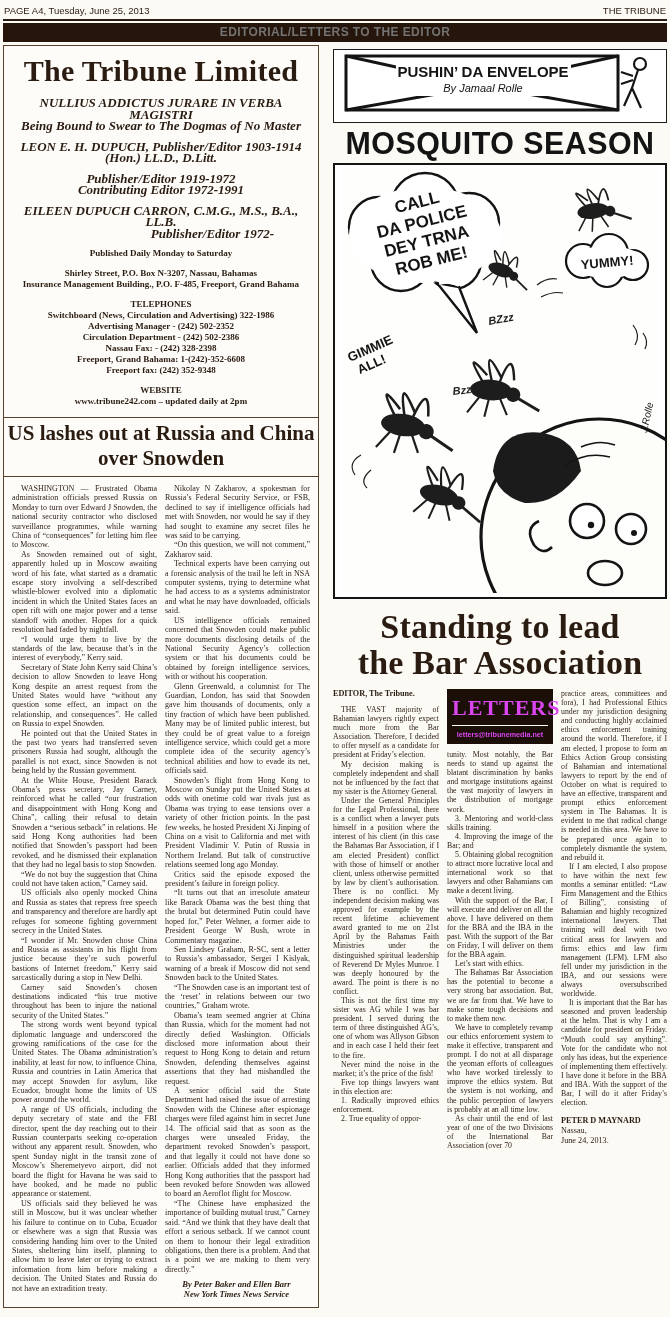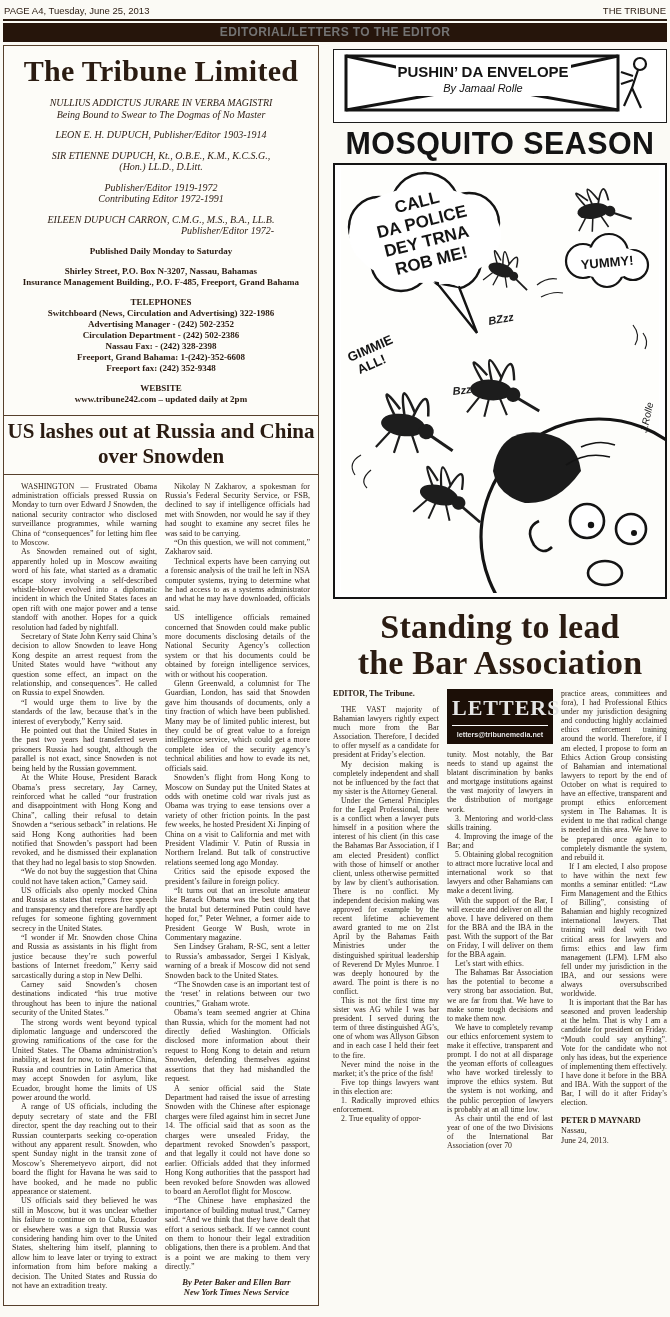--- a/index.html
+++ b/index.html
@@ -15,21 +15,21 @@
            font-weight:bold; font-size:12px; text-align:center; padding:2px 0 3px; margin-top:2px;
            letter-spacing:.4px; }
 
   .content{ display:flex; gap:6px; margin-top:3px; }
   .left-col{ width:316px; border:1px solid #57402c; background:#fdfcf8; }
   .right-col{ flex:1; min-width:0;margin-left:8px; }
 
   
   .masthead{ text-align:center; padding:8px 10px 10px; }
   .mh-title{ font-size:30px; font-weight:bold; letter-spacing:.3px; }
-  .mh-it{ font-style:italic; font-weight:normal; font-size:10px; line-height:11.5px; }
+  .mh-it{ font-style:italic; font-weight:bold; font-size:13px; line-height:11.5px; }
   .gap{ margin-top:9px; }
   .mh-right{ text-align:right; padding-right:34px; }
   .mh-rm{ font-weight:bold; font-size:9px; line-height:11px; }
 
   
   .article-head{ border-top:1px solid #57402c; border-bottom:1px solid #57402c;
            font-size:21px; font-weight:bold; text-align:center; padding:3px 2px 5px; }
   .article-body{ display:flex; gap:8px; padding:7px 8px 8px; }
   .acol{ flex:1; min-width:0; }
   .acol p{ font-size:8px; line-height:9.4px; text-align:justify; text-indent:9px; }
@@ -44,21 +44,21 @@
   .cartoon-box{ border:2.5px solid #141414; background:#fff; margin-top:2px; }
 
   
   .bar-headline{ font-size:34px; font-weight:bold; text-align:center; line-height:36px;
            margin:10px 0 8px; letter-spacing:.2px; }
   .cols3{ display:flex; gap:8px;justify-content:flex-end; }
   .lcol{ flex:1; min-width:0; }
   .lcol p{ font-size:7.8px; line-height:9.1px; text-align:justify; text-indent:8px; }
   .cont p:first-child{ text-indent:0; }
   .salutation{ font-weight:bold; font-size:8.2px; margin-bottom:7px; }
-  .letters-box{ background:#1c0f07; color:#e5e5e5; text-align:center; padding:6px 5px 5px; margin-bottom:6px; }
+  .letters-box{ background:#1c0f07; color:#d946ef; text-align:center; padding:6px 5px 5px; margin-bottom:6px; }
   .letters-box .lt{ font-size:22px; font-weight:bold; letter-spacing:1px;
            border-bottom:1.5px solid #fff; padding-bottom:4px; }
   .letters-box .le{ font-size:7.2px; font-family:"Liberation Sans", sans-serif; font-weight:bold;
            margin-top:4px; }
   .signature{ margin-top:9px; font-size:8.2px; line-height:10px; }
   .signature div:first-child{ font-weight:bold; }
 
   
   .bottom{ display:flex; gap:8px; margin-top:16px; }
   .kudos{ width:338px; }
@@ -81,21 +81,20 @@
   <div class="section-banner">EDITORIAL/LETTERS TO THE EDITOR</div>
 
   <div class="content">
 
     <div class="left-col">
       <div class="masthead">
         <div class="mh-title">The Tribune Limited</div>
         <div class="mh-it gap">NULLIUS ADDICTUS JURARE IN VERBA MAGISTRI</div>
         <div class="mh-it">Being Bound to Swear to The Dogmas of No Master</div>
         <div class="mh-it gap">LEON E. H. DUPUCH, Publisher/Editor 1903-1914</div>
-        <div class="mh-it gap">SIR ETIENNE DUPUCH, Kt., O.B.E., K.M., K.C.S.G.,</div>
         <div class="mh-it">(Hon.) LL.D., D.Litt.</div>
         <div class="mh-it gap">Publisher/Editor 1919-1972</div>
         <div class="mh-it">Contributing Editor 1972-1991</div>
         <div class="mh-it gap">EILEEN DUPUCH CARRON, C.M.G., M.S., B.A., LL.B.</div>
         <div class="mh-it mh-right">Publisher/Editor 1972-</div>
         <div class="mh-rm gap">Published Daily Monday to Saturday</div>
         <div class="mh-rm gap">Shirley Street, P.O. Box N-3207, Nassau, Bahamas</div>
         <div class="mh-rm">Insurance Management Building., P.O. F-485, Freeport, Grand Bahama</div>
         <div class="mh-rm gap">TELEPHONES</div>
         <div class="mh-rm">
@@ -109,22 +108,22 @@
         <div class="mh-rm gap">WEBSITE</div>
         <div class="mh-rm">www.tribune242.com – updated daily at 2pm</div>
       </div>
 
       <div class="article">
         <div class="article-head">US lashes out at Russia and China over Snowden</div>
         <div class="article-body">
           <div class="acol">
               <p>WASHINGTON — Frustrated Obama administration officials pressed Russia on Monday to turn over Edward J Snowden, the national security contractor who disclosed surveillance programmes, while warning China of “consequences” for letting him flee to Moscow.</p>
               <p>As Snowden remained out of sight, apparently holed up in Moscow awaiting word of his fate, what started as a dramatic escape story involving a self-described whistle-blower evolved into a diplomatic incident in which the United States faces an open rift with one major power and a tense standoff with another. Hopes for a quick resolution had faded by nightfall.</p>
+              <p>“I would urge them to live by the standards of the law, because that’s in the interest of everybody,” Kerry said.</p>
               <p>Secretary of State John Kerry said China’s decision to allow Snowden to leave Hong Kong despite an arrest request from the United States would have “without any question some effect, an impact on the relationship, and consequences”. He called on Russia to expel Snowden.</p>
-              <p>“I would urge them to live by the standards of the law, because that’s in the interest of everybody,” Kerry said.</p>
               <p>He pointed out that the United States in the past two years had transferred seven prisoners Russia had sought, although the parallel is not exact, since Snowden is not being held by the Russian government.</p>
               <p>At the White House, President Barack Obama’s press secretary, Jay Carney, reinforced what he called “our frustration and disappointment with Hong Kong and China”, calling their refusal to detain Snowden a “serious setback” in relations. He said Hong Kong authorities had been notified that Snowden’s passport had been revoked, and he dismissed their explanation that they had no legal basis to stop Snowden.</p>
               <p>“We do not buy the suggestion that China could not have taken action,” Carney said.</p>
               <p>US officials also openly mocked China and Russia as states that repress free speech and transparency and therefore are hardly apt refuges for someone fighting government secrecy in the United States.</p>
               <p>“I wonder if Mr. Snowden chose China and Russia as assistants in his flight from justice because they’re such powerful bastions of Internet freedom,” Kerry said sarcastically during a stop in New Delhi.</p>
               <p>Carney said Snowden’s chosen destinations indicated “his true motive throughout has been to injure the national security of the United States.”</p>
               <p>The strong words went beyond typical diplomatic language and underscored the growing ramifications of the case for the United States. The Obama administration’s inability, at least for now, to influence China, Russia and countries in Latin America that may accept Snowden for asylum, like Ecuador, brought home the limits of US power around the world.</p>
               <p>A range of US officials, including the deputy secretary of state and the FBI director, spent the day reaching out to their Russian counterparts seeking co-operation without any apparent result. Snowden, who spent Sunday night in the transit zone of Moscow’s Sheremetyevo airport, did not board the flight for Havana he was said to have booked, and he made no public appearance or statement.</p>
               <p>US officials said they believed he was still in Moscow, but it was unclear whether his failure to continue on to Cuba, Ecuador or elsewhere was a sign that Russia was considering handing him over to the United States, sheltering him itself, planning to allow him to leave later or trying to extract information from him before making a decision. The United States and Russia do not have an extradition treaty.</p>
             </div>

